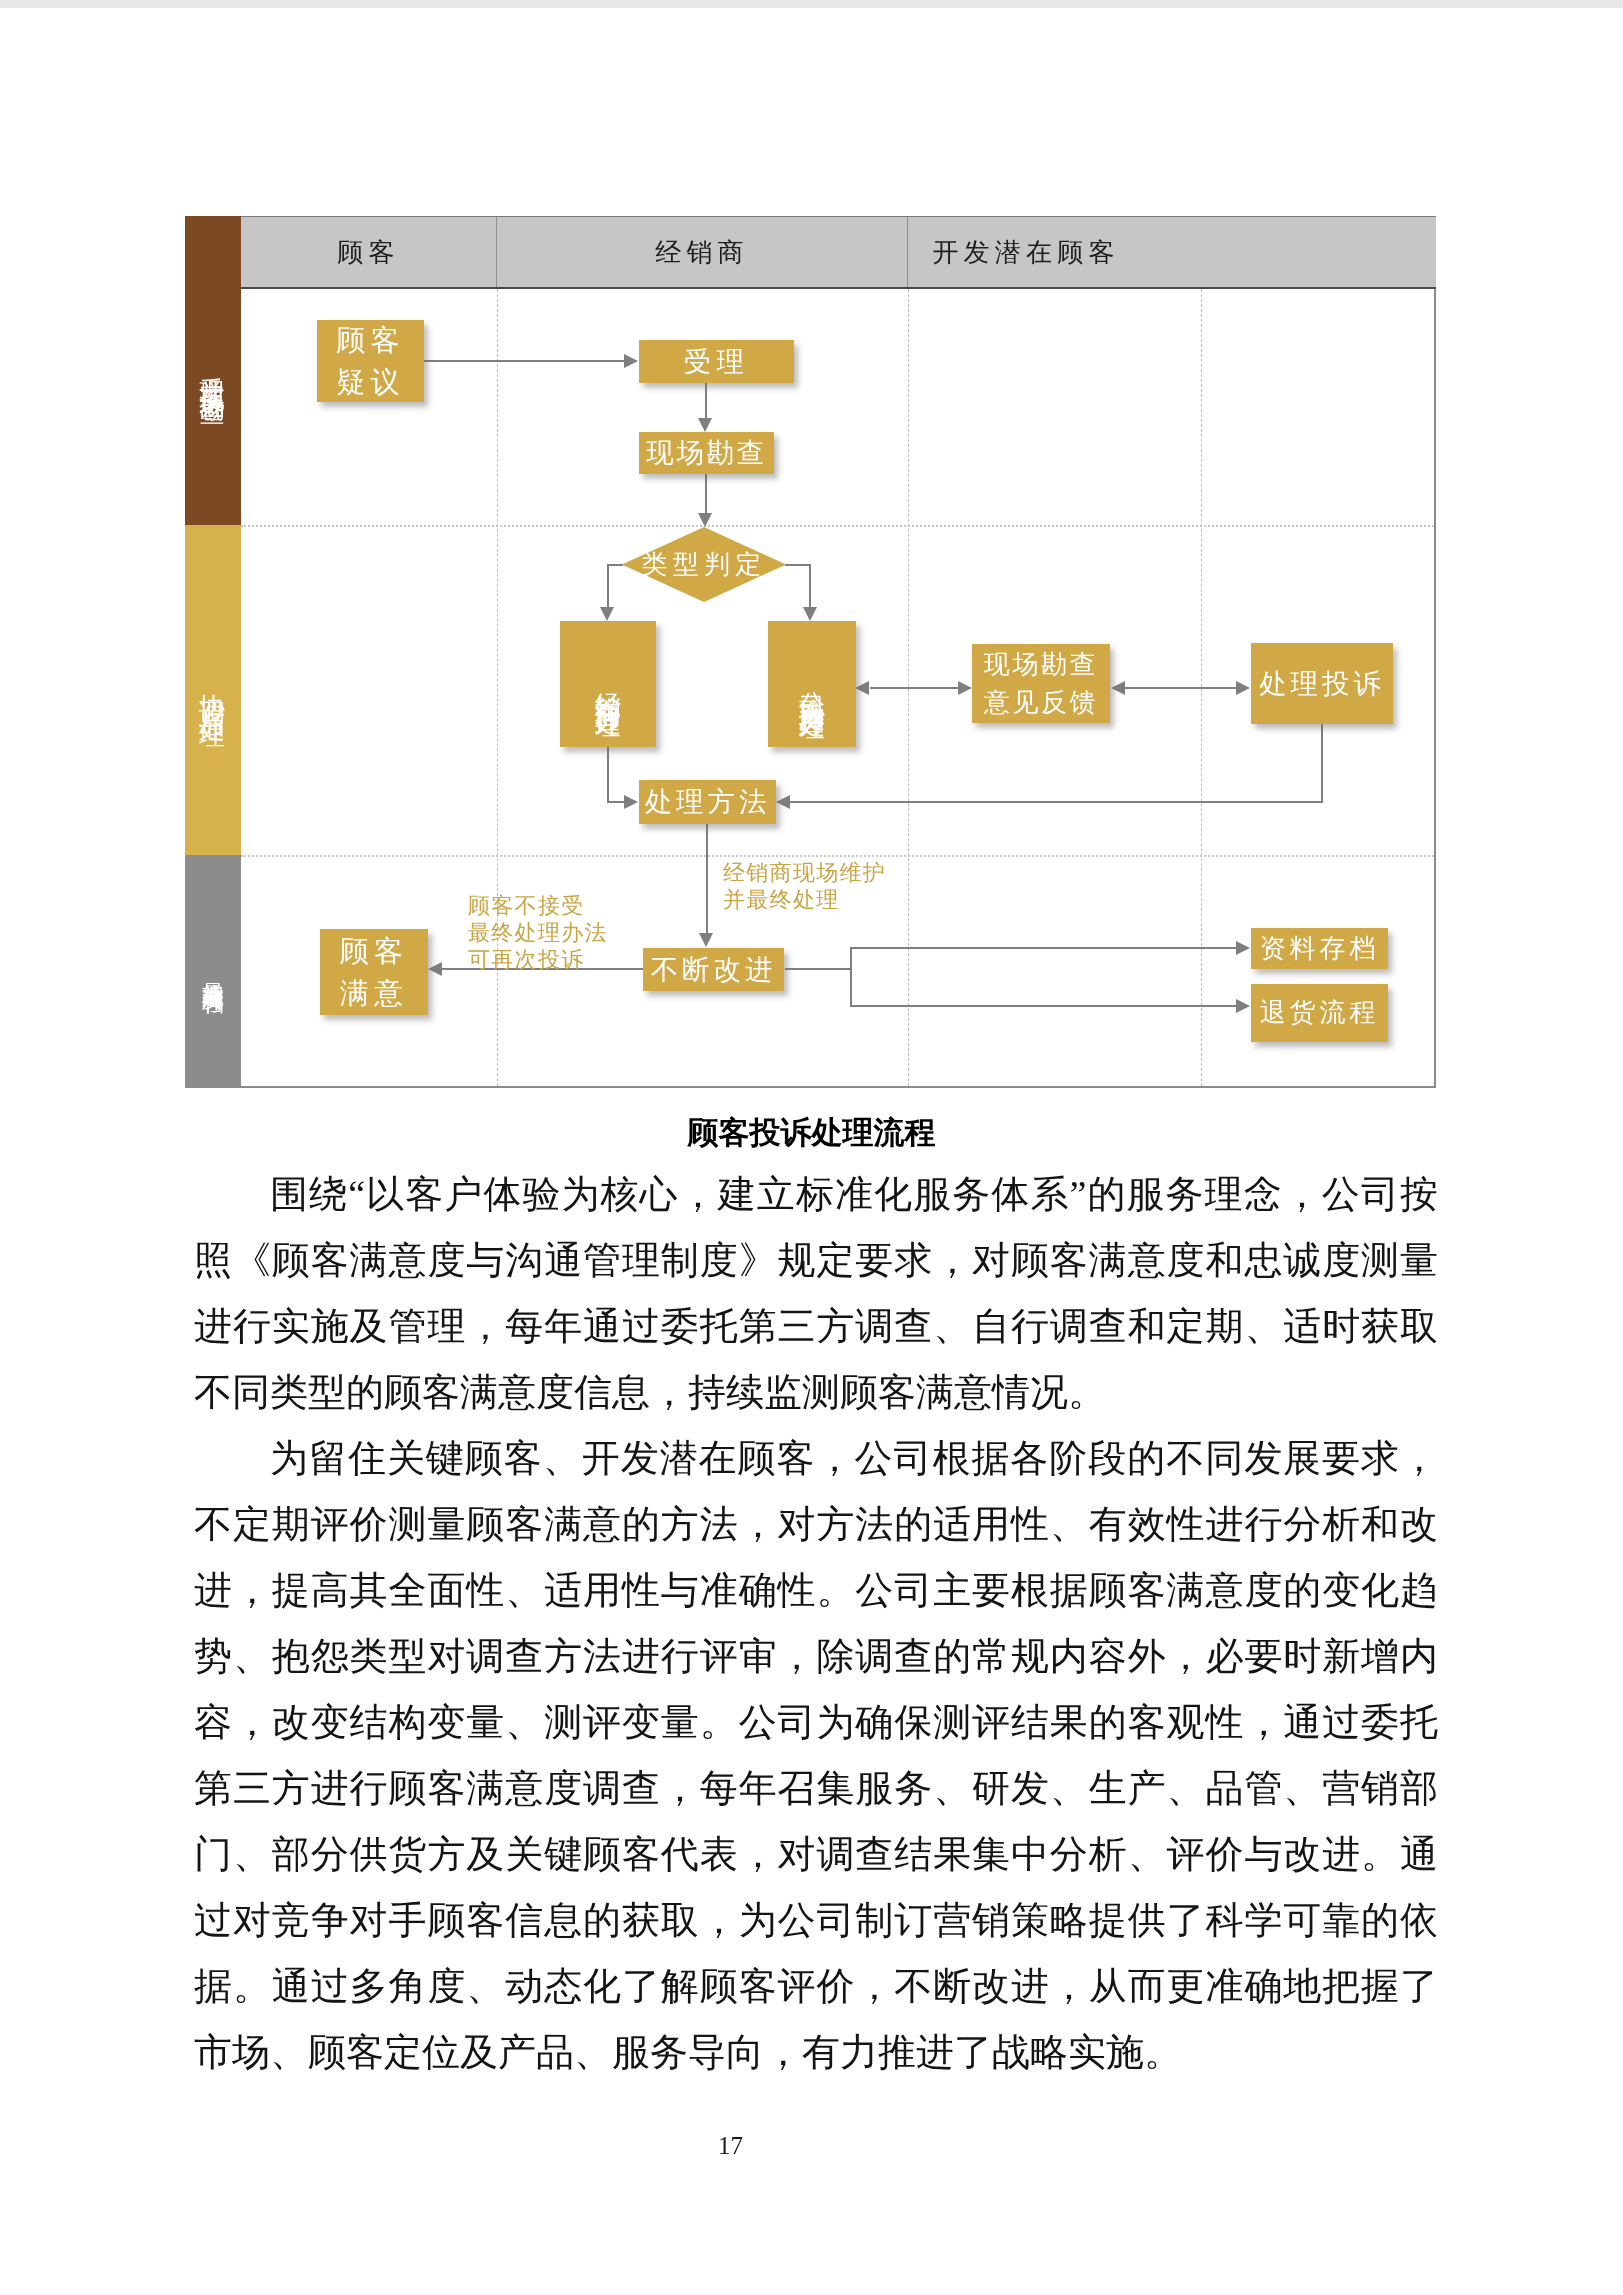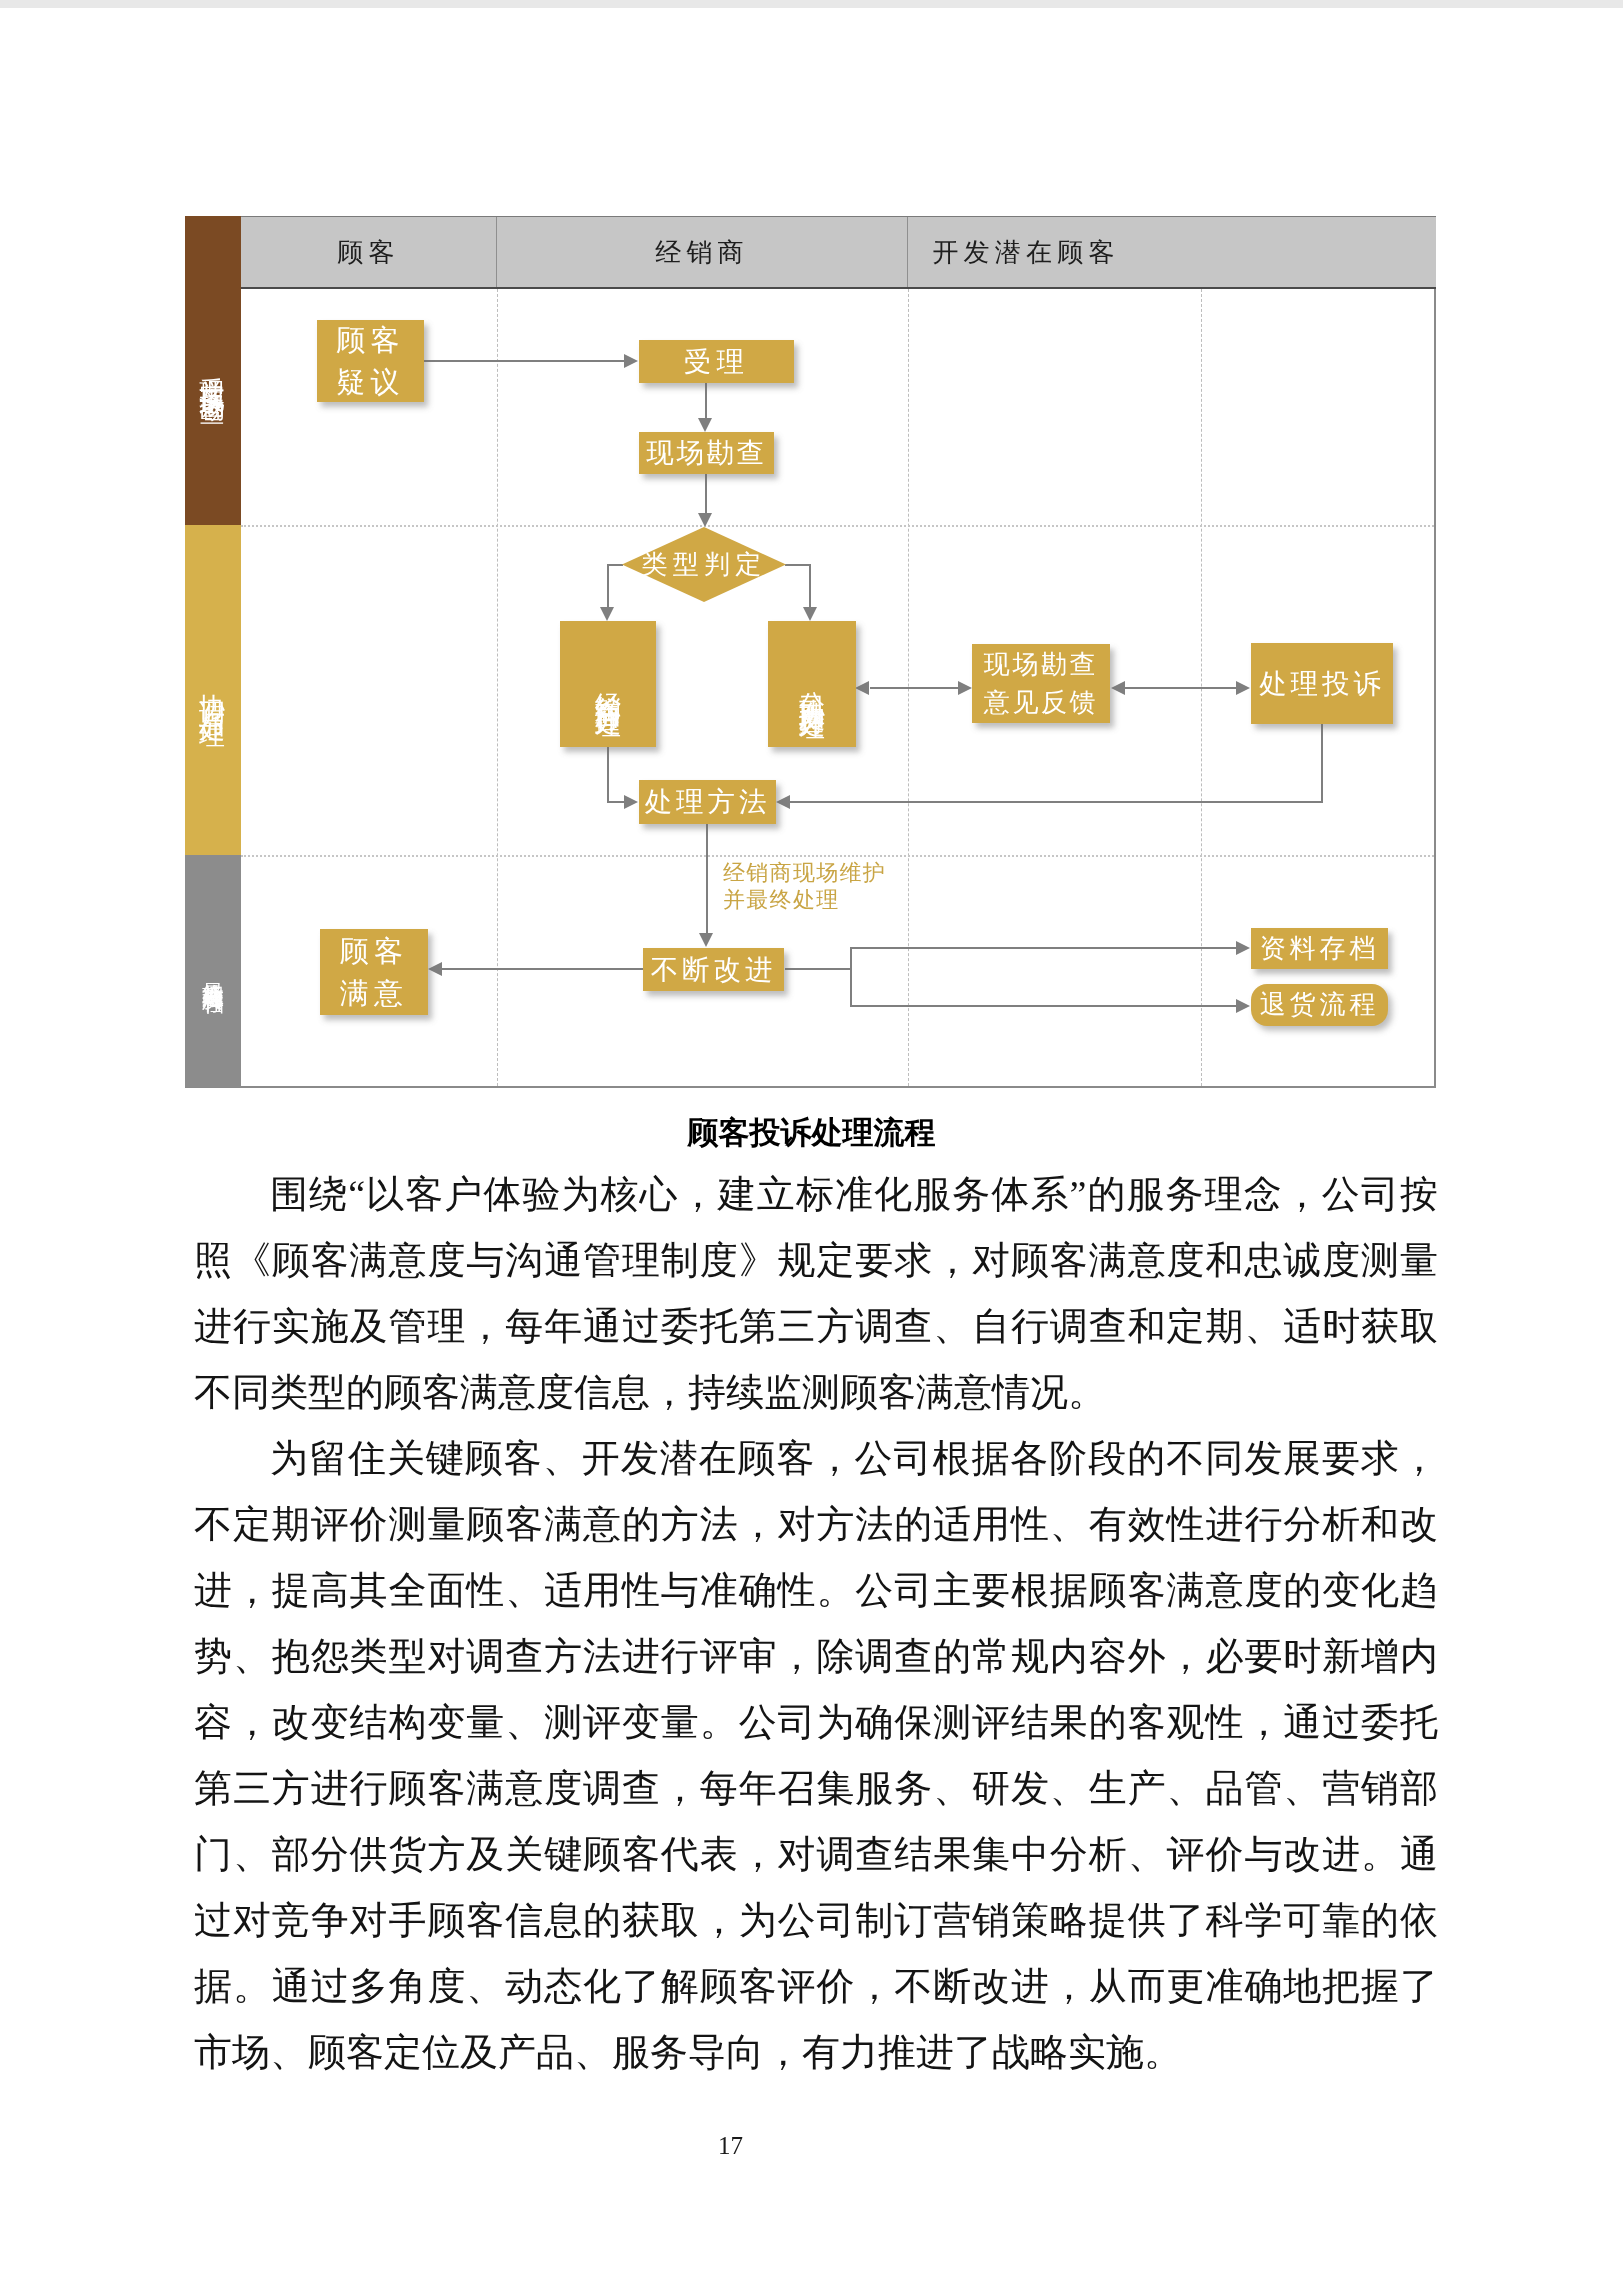--- a/index.html
+++ b/index.html
@@ -134,24 +134,27 @@
     </div>
 
     <div class="fc-node" style="left:787px;top:428px;width:138px;height:79px;font-size:26px;letter-spacing:2.6px;">现场勘查
 意见反馈</div>
     <div class="fc-node" style="left:1066px;top:427px;width:142px;height:81px;letter-spacing:3.9px;">处理投诉</div>
     <div class="fc-node" style="left:454px;top:564px;width:137px;height:44px;letter-spacing:3.9px;">处理方法</div>
     <div class="fc-node" style="left:458px;top:732px;width:141px;height:43px;letter-spacing:3.9px;">不断改进</div>
     <div class="fc-node" style="left:135px;top:713px;width:108px;height:86px;font-size:29px;">顾客
 满意</div>
     <div class="fc-node" style="left:1066px;top:712px;width:137px;height:41px;font-size:26px;letter-spacing:3.9px;">资料存档</div>
-    <div class="fc-node" style="left:1066px;top:768px;width:137px;height:42px;font-size:26px;letter-spacing:3.9px;border-radius:16px;">退货流程</div>
+    <div class="fc-node" style="left:1066px;top:768px;width:137px;height:58px;font-size:26px;letter-spacing:3.9px;">退货流程</div>
 
     <div class="fc-note" style="left:538px;top:643px;width:380px;">经销商现场维护
 并最终处理</div>
+    <div class="fc-note" style="left:283px;top:676px;width:196px;">顾客不接受
+最终处理办法
+可再次投诉</div>
   </div>
 
   <div class="caption">顾客投诉处理流程</div>
 
   <div class="bodytext">
     <p>围绕“以客户体验为核心，建立标准化服务体系”的服务理念，公司按照《顾客满意度与沟通管理制度》规定要求，对顾客满意度和忠诚度测量进行实施及管理，每年通过委托第三方调查、自行调查和定期、适时获取不同类型的顾客满意度信息，持续监测顾客满意情况。</p>
     <p>为留住关键顾客、开发潜在顾客，公司根据各阶段的不同发展要求，不定期评价测量顾客满意的方法，对方法的适用性、有效性进行分析和改进，提高其全面性、适用性与准确性。公司主要根据顾客满意度的变化趋势、抱怨类型对调查方法进行评审，除调查的常规内容外，必要时新增内容，改变结构变量、测评变量。公司为确保测评结果的客观性，通过委托第三方进行顾客满意度调查，每年召集服务、研发、生产、品管、营销部门、部分供货方及关键顾客代表，对调查结果集中分析、评价与改进。通过对竞争对手顾客信息的获取，为公司制订营销策略提供了科学可靠的依据。通过多角度、动态化了解顾客评价，不断改进，从而更准确地把握了市场、顾客定位及产品、服务导向，有力推进了战略实施。</p>
   </div>
 
   <div class="pageno">17</div>

